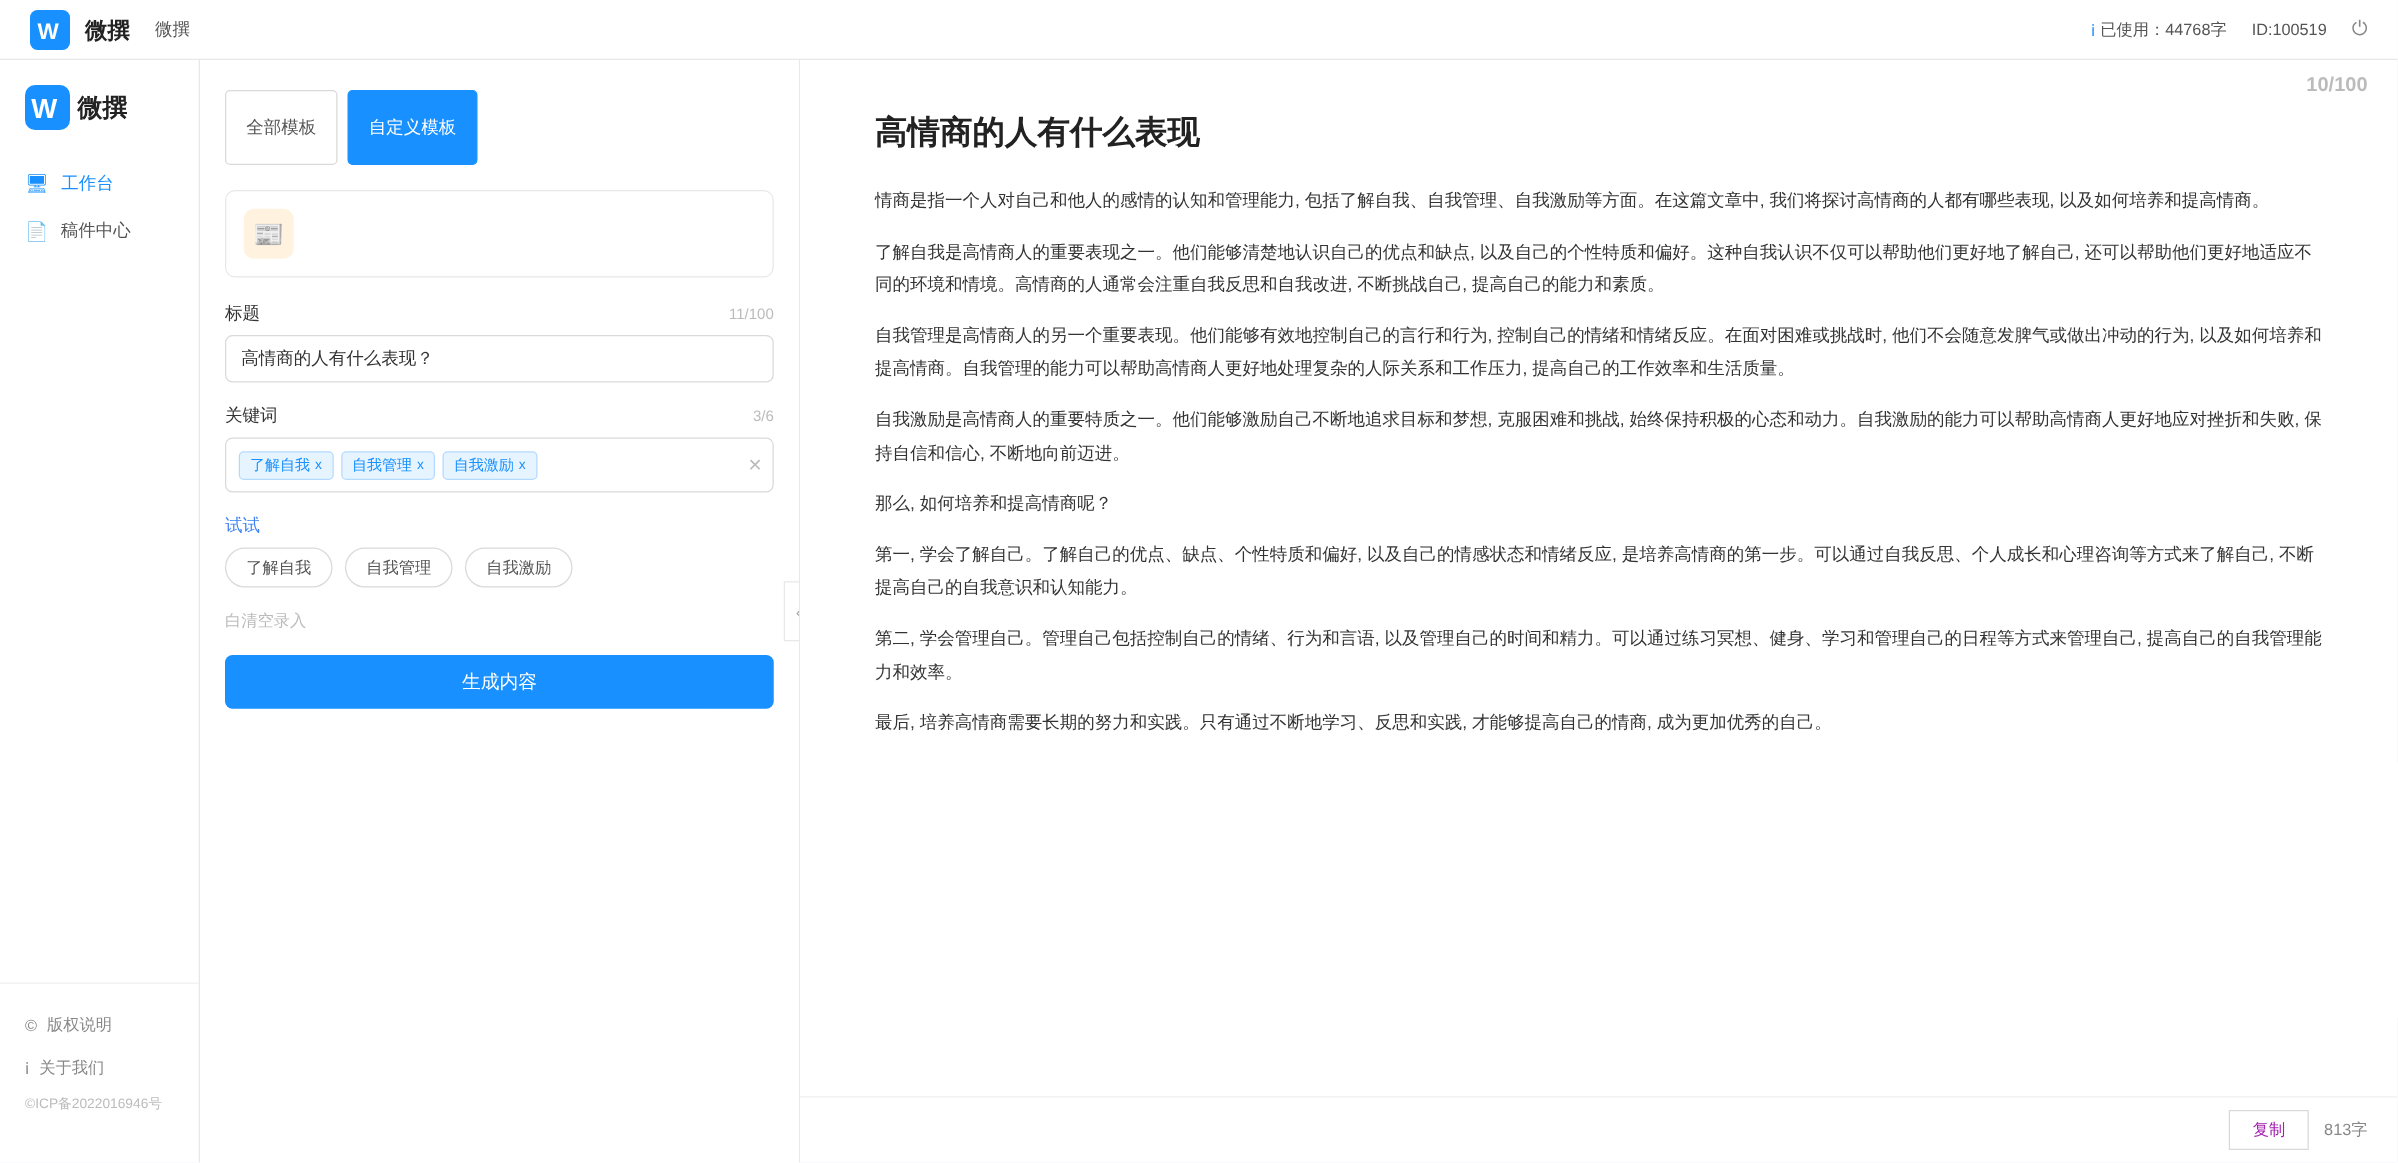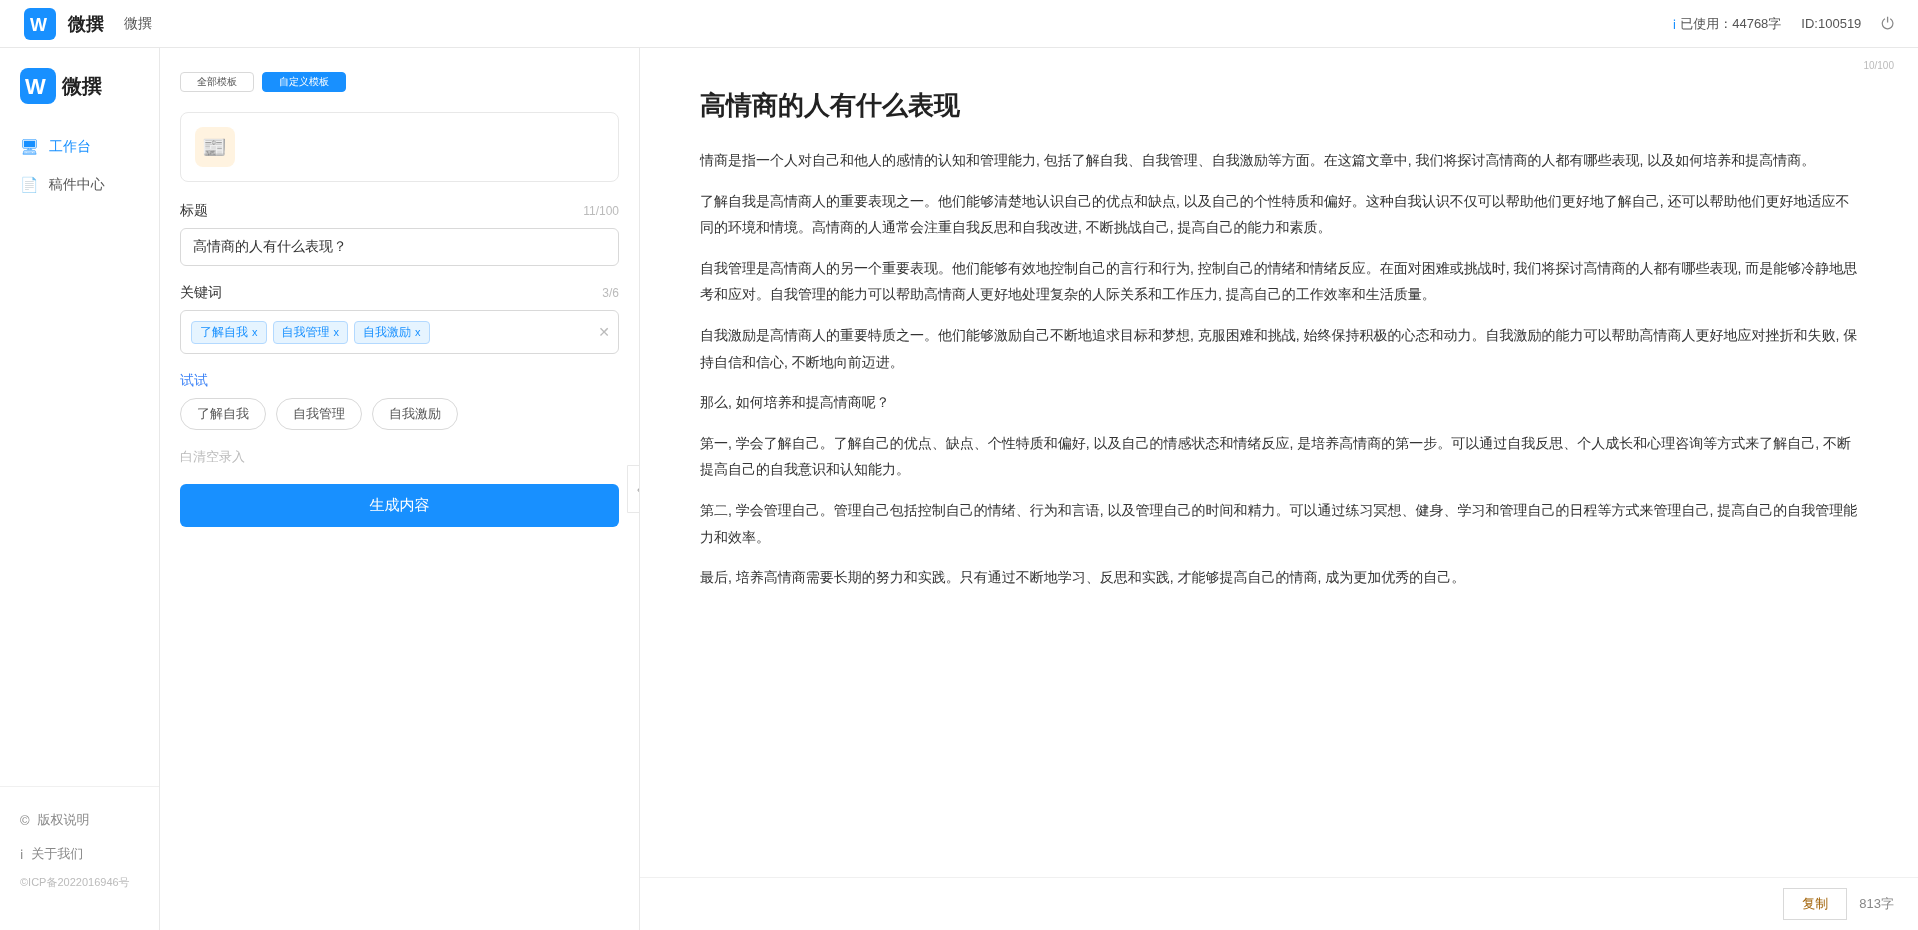--- a/index.html
+++ b/index.html
@@ -81,25 +81,25 @@
       background: #fff;
       border-right: 1px solid #e8e8e8;
       padding: 24px 20px;
       overflow-y: auto;
       position: relative;
     }
 
     
     .tabs { display: flex; gap: 8px; margin-bottom: 20px; }
     .tab-btn {
-      padding: 2px 16px;
+      padding: 20px 16px;
       border-radius: 4px;
       border: 1px solid #d9d9d9;
       background: #fff;
-      font-size: 10px;
+      font-size: 14px;
       cursor: pointer;
       color: #555;
       transition: all 0.2s;
     }
     .tab-btn.active {
       background: #1890ff;
       color: #fff;
       border-color: #1890ff;
     }
 
@@ -233,22 +233,23 @@
       flex: 1;
       background: #fff;
       overflow-y: auto;
       padding: 40px 60px 80px 60px;
       position: relative;
     }
     .preview-counter {
       position: absolute;
       top: 12px;
       right: 24px;
-      font-size: 10px;
+      font-size: 16px;
       color: #bbb;
+      font-weight: bold;
     }
     .preview-title {
       text-align: left;
       font-size: 26px;
       font-weight: bold;
       color: #222;
       margin-bottom: 24px;
     }
     .preview-body {
       font-size: 14px;
@@ -271,21 +272,21 @@
       align-items: center;
       gap: 12px;
     }
     .copy-btn {
       padding: 6px 18px;
       background: #fff;
       border: 1px solid #d9d9d9;
       border-radius: 0;
       font-size: 13px;
       cursor: pointer;
-      color: #a16207;
+      color: #a21caf;
     }
     .word-count { font-size: 13px; color: #888; }
   </style>
 </head>
 <body>
 
 <div class="header">
   <div class="header-left">
 
     <svg width="32" height="32" viewBox="0 0 32 32">
@@ -410,21 +411,21 @@
         <span>‹</span>
       </div>
     </div>
 
     <div class="right-panel">
       <span class="preview-counter">10/100</span>
       <h1 class="preview-title">高情商的人有什么表现</h1>
       <div class="preview-body" id="preview-paragraphs">
       <p>情商是指一个人对自己和他人的感情的认知和管理能力, 包括了解自我、自我管理、自我激励等方面。在这篇文章中, 我们将探讨高情商的人都有哪些表现, 以及如何培养和提高情商。</p>
           <p>了解自我是高情商人的重要表现之一。他们能够清楚地认识自己的优点和缺点, 以及自己的个性特质和偏好。这种自我认识不仅可以帮助他们更好地了解自己, 还可以帮助他们更好地适应不同的环境和情境。高情商的人通常会注重自我反思和自我改进, 不断挑战自己, 提高自己的能力和素质。</p>
-          <p>自我管理是高情商人的另一个重要表现。他们能够有效地控制自己的言行和行为, 控制自己的情绪和情绪反应。在面对困难或挑战时, 我们将探讨高情商的人都有哪些表现, 而是能够冷静地思考和应对。自我管理的能力可以帮助高情商人更好地处理复杂的人际关系和工作压力, 提高自己的工作效率和生活质量。</p>
+          <p>自我管理是高情商人的另一个重要表现。他们能够有效地控制自己的言行和行为, 控制自己的情绪和情绪反应。在面对困难或挑战时, 他们不会随意发脾气或做出冲动的行为, 以及如何培养和提高情商。自我管理的能力可以帮助高情商人更好地处理复杂的人际关系和工作压力, 提高自己的工作效率和生活质量。</p>
           <p>自我激励是高情商人的重要特质之一。他们能够激励自己不断地追求目标和梦想, 克服困难和挑战, 始终保持积极的心态和动力。自我激励的能力可以帮助高情商人更好地应对挫折和失败, 保持自信和信心, 不断地向前迈进。</p>
           <p>那么, 如何培养和提高情商呢？</p>
           <p>第一, 学会了解自己。了解自己的优点、缺点、个性特质和偏好, 以及自己的情感状态和情绪反应, 是培养高情商的第一步。可以通过自我反思、个人成长和心理咨询等方式来了解自己, 不断提高自己的自我意识和认知能力。</p>
           <p>第二, 学会管理自己。管理自己包括控制自己的情绪、行为和言语, 以及管理自己的时间和精力。可以通过练习冥想、健身、学习和管理自己的日程等方式来管理自己, 提高自己的自我管理能力和效率。</p>
           <p>最后, 培养高情商需要长期的努力和实践。只有通过不断地学习、反思和实践, 才能够提高自己的情商, 成为更加优秀的自己。</p>
         </div>
 
       <div class="preview-bottom-bar">
         <button class="copy-btn">复制</button>
         <span class="word-count">813字</span>

